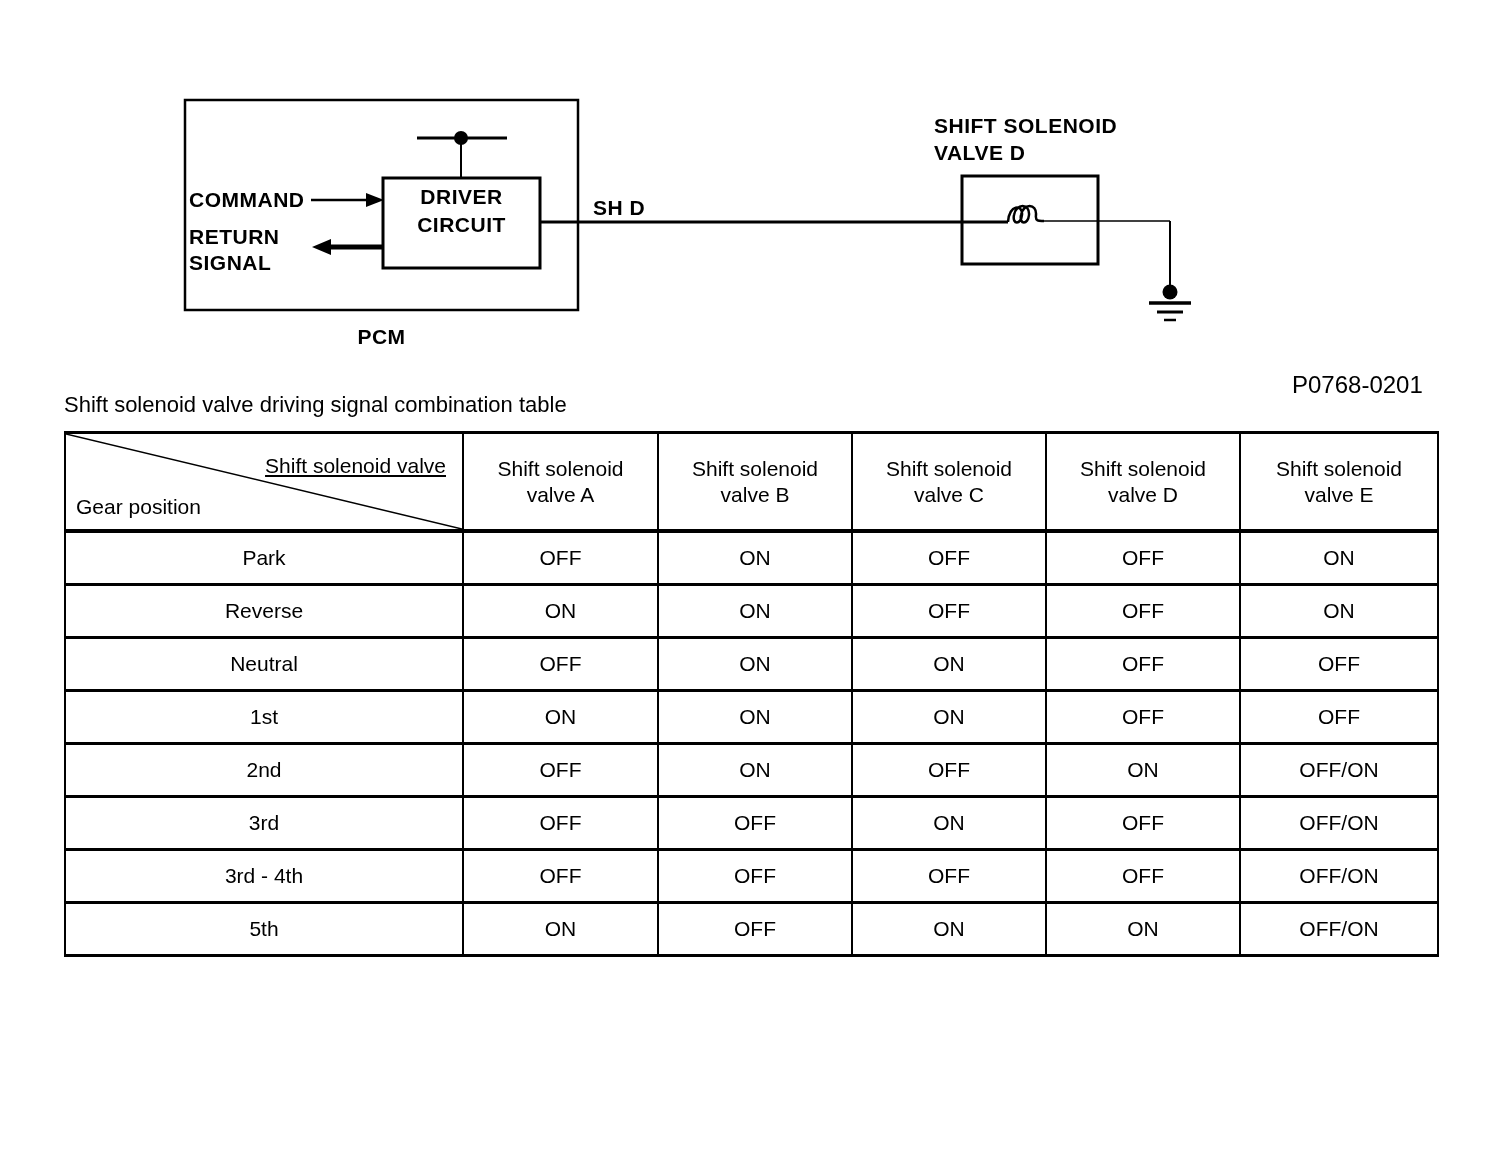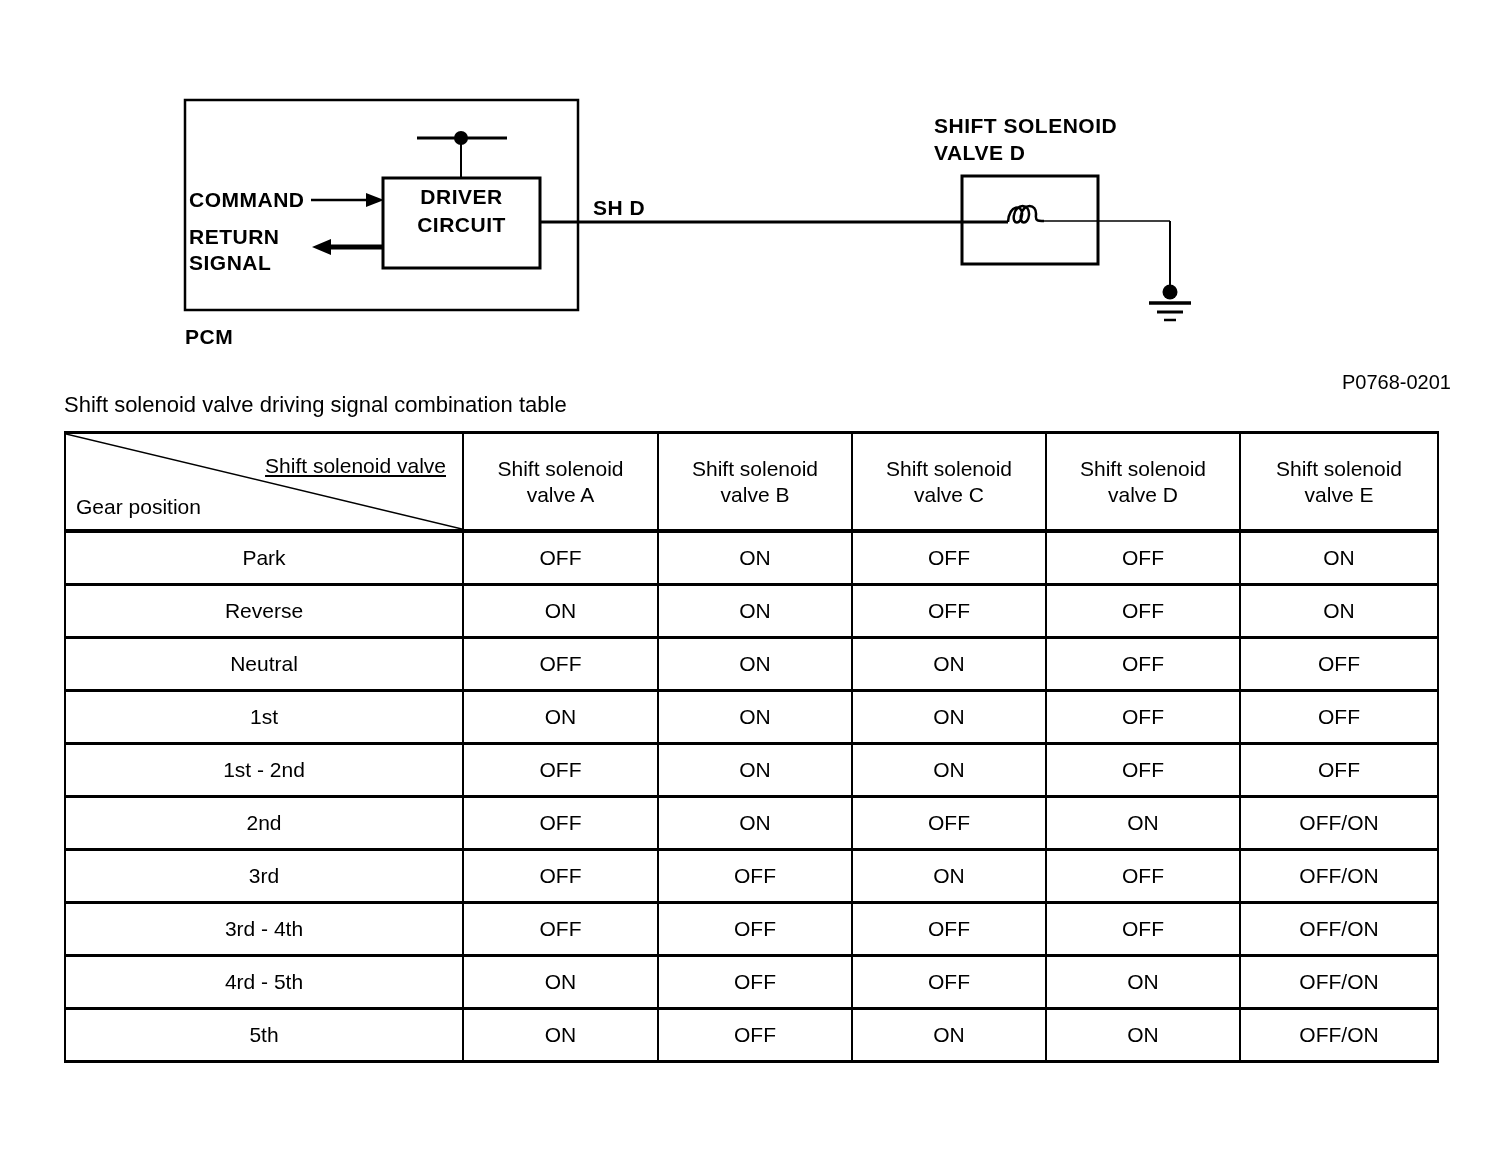--- a/index.html
+++ b/index.html
@@ -15,23 +15,23 @@
   .blk { display:block; }
 
   
   .circ-label { font-size:21px; font-weight:bold; white-space:nowrap; letter-spacing:0.5px; }
   .two-line { line-height:26px; }
   .driver-box-label {
     left:383px; top:178px; width:157px; height:66px;
     display:flex; flex-direction:column; align-items:center; justify-content:center;
     line-height:28px; text-align:center;
   }
-  .pcm-label { left:185px; top:325px; width:393px; text-align:left; }
+  .pcm-label { left:185px; top:325px; width:393px; text-align:center; }
   .title { left:64px; top:392px; font-size:22px; }
-  .figref { left:1342px; top:371px; font-size:20px; }
+  .figref { left:1292px; top:371px; font-size:24px; }
 
   
   table.sig {
     position:absolute; left:64px; top:431px;
     border-collapse:collapse; table-layout:fixed;
     font-size:21px; color:#000;
   }
   table.sig td, table.sig th {
     border:2px solid #000;
     border-top-width:3px; border-bottom-width:3px;
@@ -179,28 +179,20 @@
         </tr>
       <tr>
           <td>1st</td>
           <td>ON</td>
           <td>ON</td>
           <td>ON</td>
           <td>OFF</td>
           <td>OFF</td>
         </tr>
       <tr>
-          <td>1st - 2nd</td>
-          <td>OFF</td>
-          <td>ON</td>
-          <td>ON</td>
-          <td>OFF</td>
-          <td>OFF</td>
-        </tr>
-      <tr>
           <td>2nd</td>
           <td>OFF</td>
           <td>ON</td>
           <td>OFF</td>
           <td>ON</td>
           <td>OFF/ON</td>
         </tr>
       <tr>
           <td>3rd</td>
           <td>OFF</td>
@@ -208,28 +200,20 @@
           <td>ON</td>
           <td>OFF</td>
           <td>OFF/ON</td>
         </tr>
       <tr>
           <td>3rd - 4th</td>
           <td>OFF</td>
           <td>OFF</td>
           <td>OFF</td>
           <td>OFF</td>
-          <td>OFF/ON</td>
-        </tr>
-      <tr>
-          <td>4rd - 5th</td>
-          <td>ON</td>
-          <td>OFF</td>
-          <td>OFF</td>
-          <td>ON</td>
           <td>OFF/ON</td>
         </tr>
       <tr>
           <td>5th</td>
           <td>ON</td>
           <td>OFF</td>
           <td>ON</td>
           <td>ON</td>
           <td>OFF/ON</td>
         </tr>

